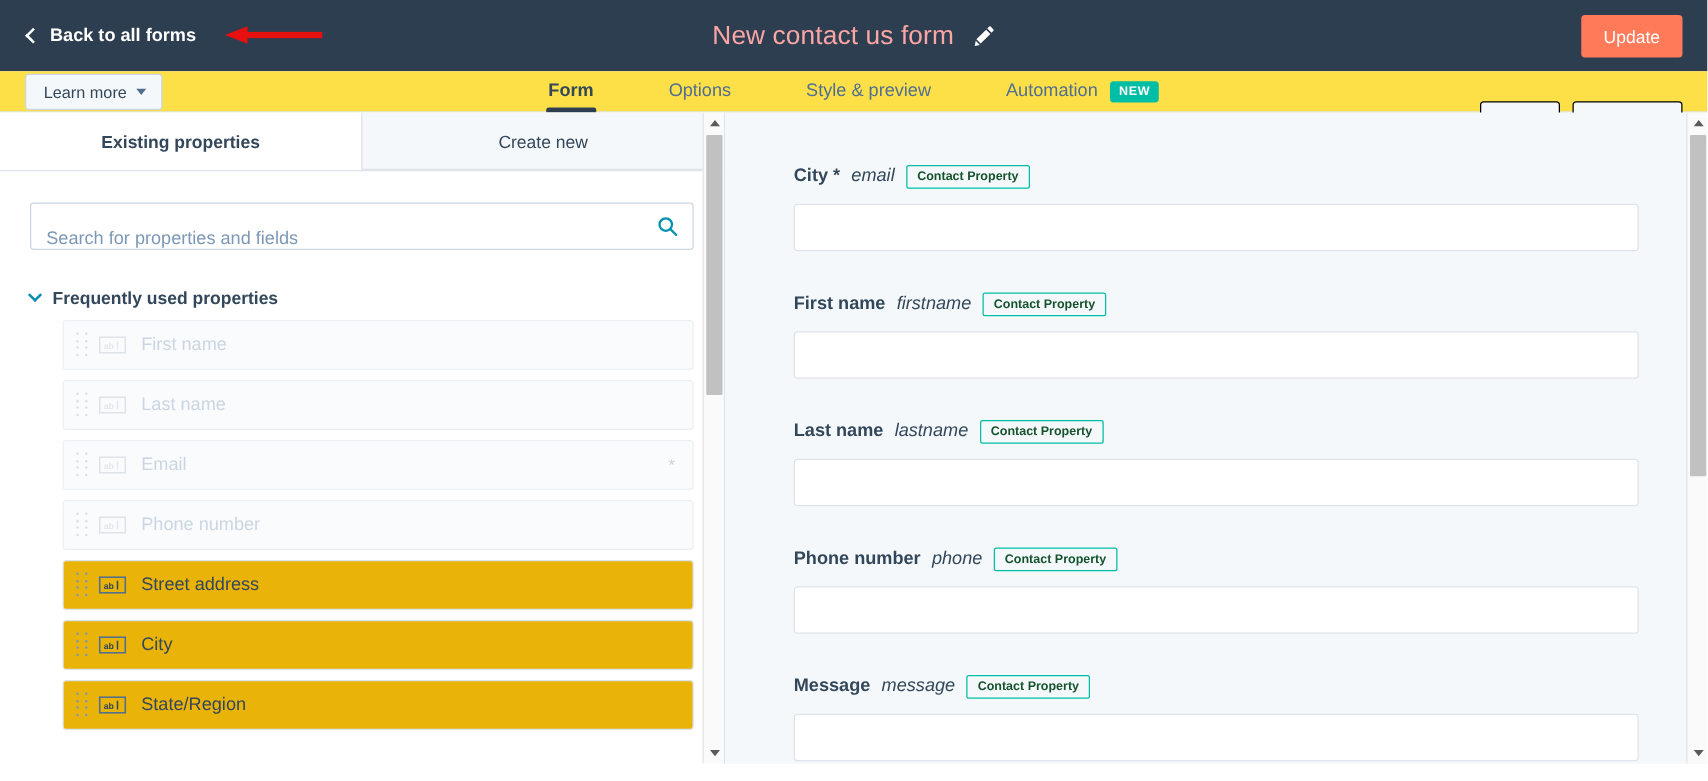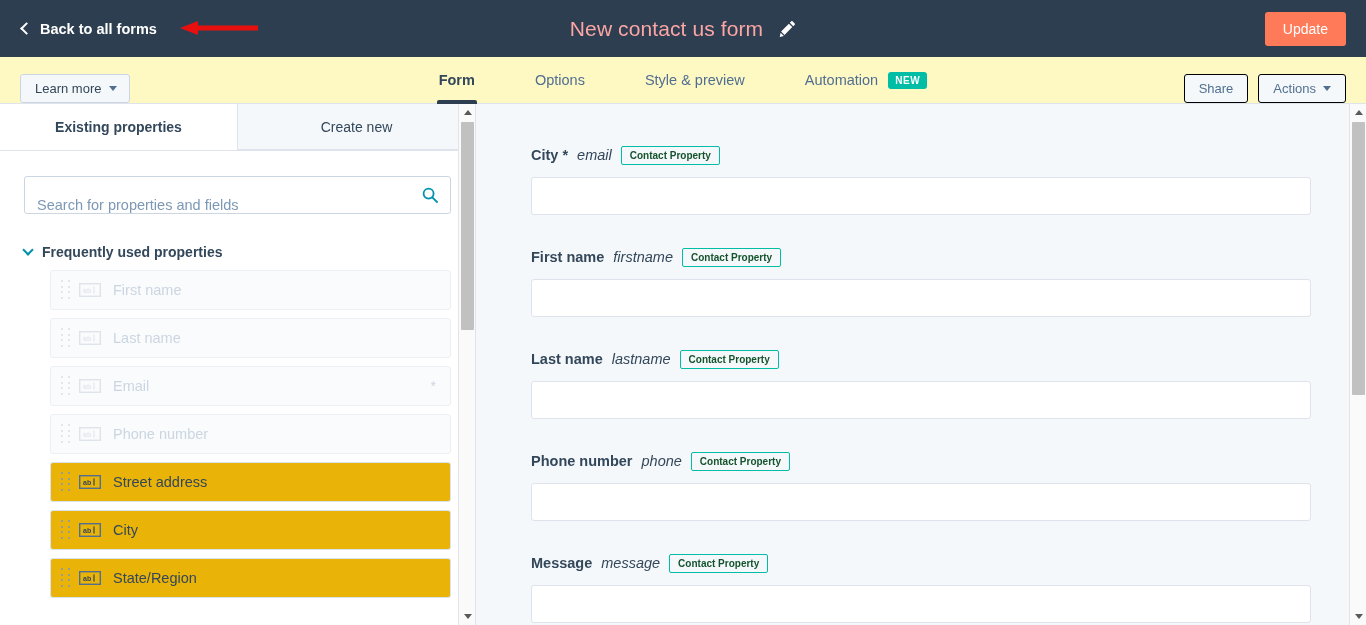--- a/index.html
+++ b/index.html
@@ -68,25 +68,25 @@
     border-radius: 3px;
     font-size: 14px;
     font-family: "Liberation Sans", sans-serif;
     padding: 9px 18px;
     cursor: pointer;
   }
 
   
   .navbar {
     position: relative;
-    height: 47px;
-    background: #fef9c3;
+    height: 33px;
+    background: #fde047;
     border-bottom: 1px solid #dfe3eb;
     display: flex;
-    align-items: flex-end;
+    align-items: center;
     justify-content: center;
   }
   .learn-more {
     position: absolute;
     left: 20px;
     background: #f5f8fa;
     border: 1px solid #cbd6e2;
     border-radius: 3px;
     color: #33475b;
     font-size: 13px;
@@ -154,21 +154,21 @@
     align-items: center;
     gap: 7px;
     margin-top: 44px;
   }
 
   
   .body-split { display: flex; height: 521px; }
 
   
   .sidebar {
-    width: 476px;
+    width: 580px;
     position: relative;
     background: #fff;
     border-right: 1px solid #dfe3eb;
     overflow: hidden;
   }
   .side-tabs {
     display: flex;
     height: 47px;
     border-bottom: 1px solid #dfe3eb;
   }

